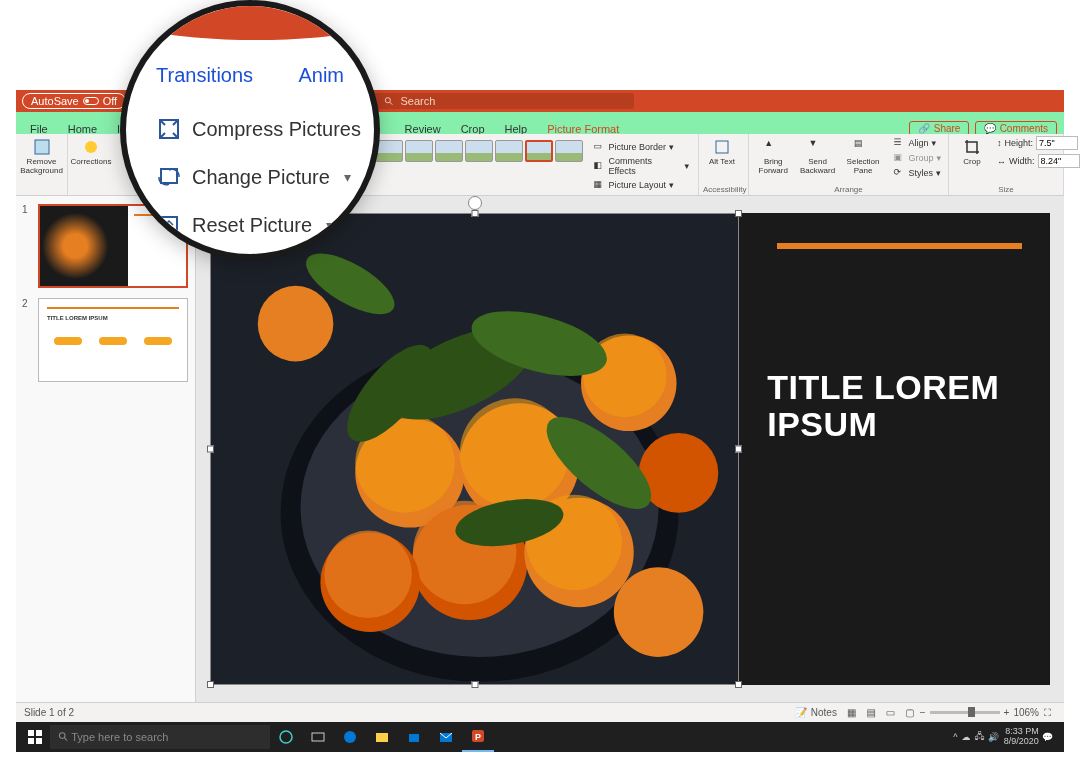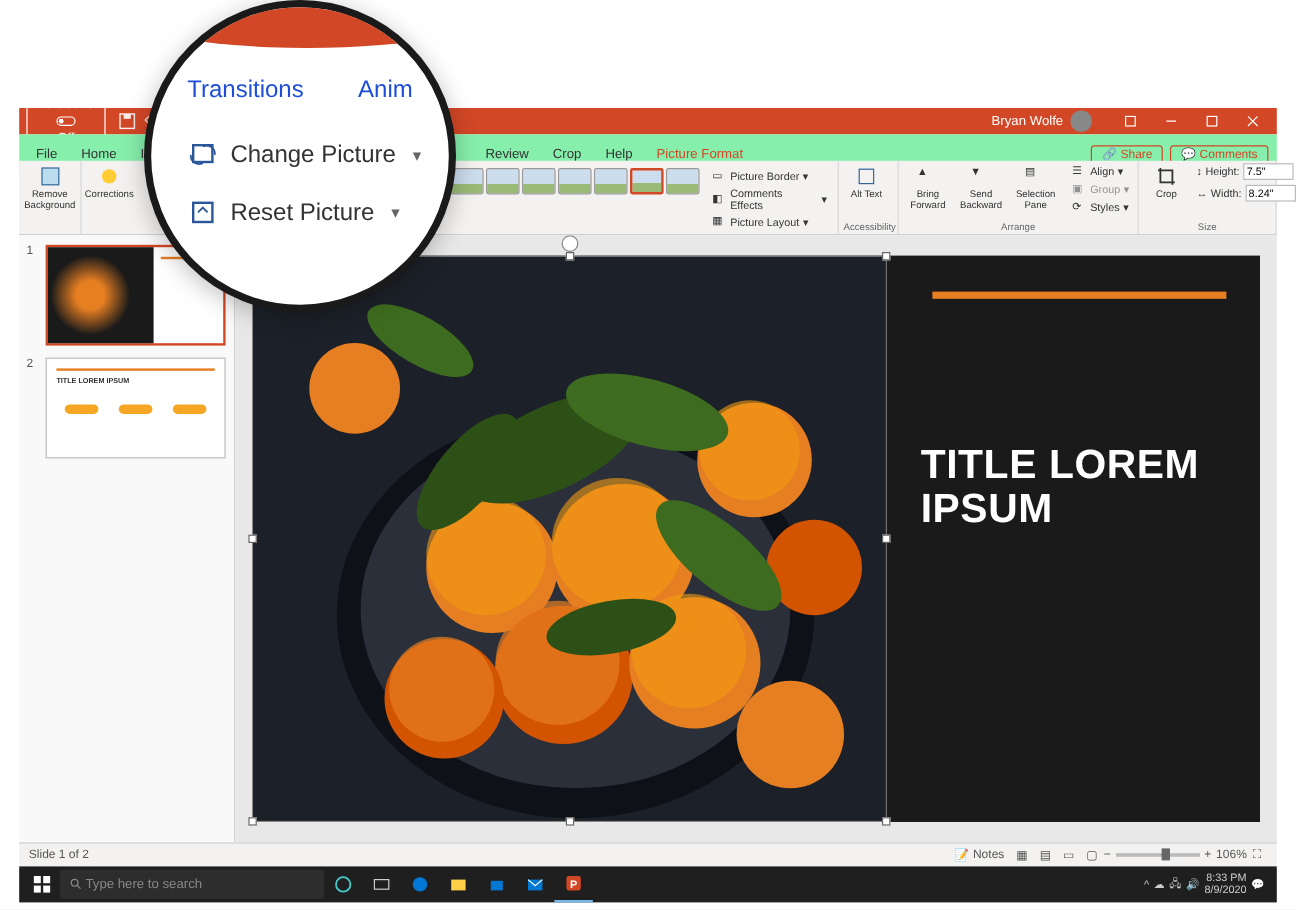--- a/index.html
+++ b/index.html
@@ -1,20 +1,20 @@
 <!DOCTYPE html>
 <html><head>
 <meta charset="utf-8">
 <style>
 * { box-sizing: border-box; margin: 0; padding: 0; font-family: 'Segoe UI', sans-serif; }
 body { background: #fff; width: 1080px; height: 758px; position: relative; overflow: hidden; }
 
 
 .titlebar { position: absolute; top: 90px; left: 16px; right: 16px; height: 22px; background: #d24726; display: flex; align-items: center; padding: 0 6px; color: #fff; font-size: 11px; }
-.titlebar .autosave { border: 1px solid #fff; border-radius: 10px; padding: 1px 8px; margin-right: 8px; display: flex; align-items: center; gap: 4px; flex-direction: column; }
+.titlebar .autosave { border: 1px solid #fff; border-radius: 10px; padding: 1px 8px; margin-right: 8px; display: flex; align-items: center; gap: 4px; }
 .titlebar .autosave-toggle { width: 16px; height: 8px; border: 1px solid #fff; border-radius: 4px; position: relative; }
 .titlebar .autosave-toggle::after { content: ''; position: absolute; width: 4px; height: 4px; background: #fff; border-radius: 50%; left: 1px; top: 1px; }
 .titlebar .qat-icon { width: 16px; height: 16px; margin: 0 2px; opacity: 0.9; }
 .titlebar .search { margin-left: 200px; background: #b73d1f; border-radius: 2px; padding: 2px 10px; width: 260px; display: flex; align-items: center; gap: 6px; }
 .titlebar .search input { background: transparent; border: none; color: #fff; font-size: 11px; width: 100%; outline: none; }
 .titlebar .search input::placeholder { color: #f0d0c0; }
 .titlebar .right { margin-left: auto; display: flex; align-items: center; gap: 6px; }
 .titlebar .user { display: flex; align-items: center; gap: 6px; margin-right: 12px; }
 .titlebar .avatar { width: 18px; height: 18px; border-radius: 50%; background: #888; }
 .titlebar .winbtn { width: 28px; height: 22px; display: flex; align-items: center; justify-content: center; }
@@ -126,46 +126,26 @@
         <rect x="2" y="2" width="12" height="12" fill="none" stroke="#fff" stroke-width="1.2"></rect>
         <rect x="5" y="2" width="6" height="4" fill="#fff"></rect>
       </svg>
     </span>
   <span class="qat-icon">
       <svg viewBox="0 0 16 16">
         <path d="M10 4 A4 4 0 1 1 6 12" fill="none" stroke="#fff" stroke-width="1.2"></path>
         <path d="M6 4 L3 7 L6 10" fill="none" stroke="#fff"></path>
       </svg>
     </span>
-  <div class="right">
-    <div class="user">
-      <span>Bryan Wolfe</span>
-      <span class="avatar"></span>
-    </div>
-    <span class="winbtn">
-        <svg viewBox="0 0 10 10">
-          <rect x="1" y="1" width="8" height="8" fill="none" stroke="#fff"></rect>
-        </svg>
-      </span>
-    <span class="winbtn">
-        <svg viewBox="0 0 10 10">
-          <line x1="1" y1="5" x2="9" y2="5" stroke="#fff" stroke-width="1"></line>
-        </svg>
-      </span>
-    <span class="winbtn">
-        <svg viewBox="0 0 10 10">
-          <rect x="1" y="1" width="8" height="8" fill="none" stroke="#fff"></rect>
-        </svg>
-      </span>
-    <span class="winbtn">
-        <svg viewBox="0 0 10 10">
-          <line x1="1" y1="1" x2="9" y2="9" stroke="#fff"></line>
-          <line x1="9" y1="1" x2="1" y2="9" stroke="#fff"></line>
-        </svg>
-      </span>
+  <div class="search">
+    <svg width="11" height="11" viewBox="0 0 16 16">
+        <circle cx="6" cy="6" r="4" fill="none" stroke="#f0d0c0" stroke-width="1.5"></circle>
+        <line x1="9" y1="9" x2="13" y2="13" stroke="#f0d0c0" stroke-width="1.5"></line>
+      </svg>
+    <input placeholder="Search" style="">
   </div>
 </div>
 
 <div class="ribbontabs">
   <div class="tab">File</div>
   <div class="tab">Home</div>
   <div class="tab">Insert</div>
   <div style="width:240px"></div>
   <div class="tab">Review</div>
   <div class="tab">Crop</div>
@@ -453,20 +433,29 @@
 <div class="callout">
   <div class="red"></div>
   <div class="tabs">
     <span>Transitions</span>
     <span>Anim</span>
   </div>
   <div class="items">
     <div class="item">
       <span class="ico">
           <svg viewBox="0 0 26 26">
+            <rect x="4" y="4" width="18" height="18" fill="none" stroke="#2b579a" stroke-width="2"></rect>
+            <path d="M4 4 L9 9 M22 4 L17 9 M4 22 L9 17 M22 22 L17 17" stroke="#2b579a" stroke-width="2"></path>
+          </svg>
+        </span>
+      <span>Compress Pictures</span>
+    </div>
+    <div class="item">
+      <span class="ico">
+          <svg viewBox="0 0 26 26">
             <rect x="5" y="5" width="16" height="14" fill="none" stroke="#2b579a" stroke-width="2"></rect>
             <path d="M3 13 A7 7 0 0 0 13 20 M23 13 A7 7 0 0 0 13 6" fill="none" stroke="#2b579a" stroke-width="1.5"></path>
           </svg>
         </span>
       <span>Change Picture</span>
       <span class="chev">▾</span>
     </div>
     <div class="item">
       <span class="ico">
           <svg viewBox="0 0 26 26">

